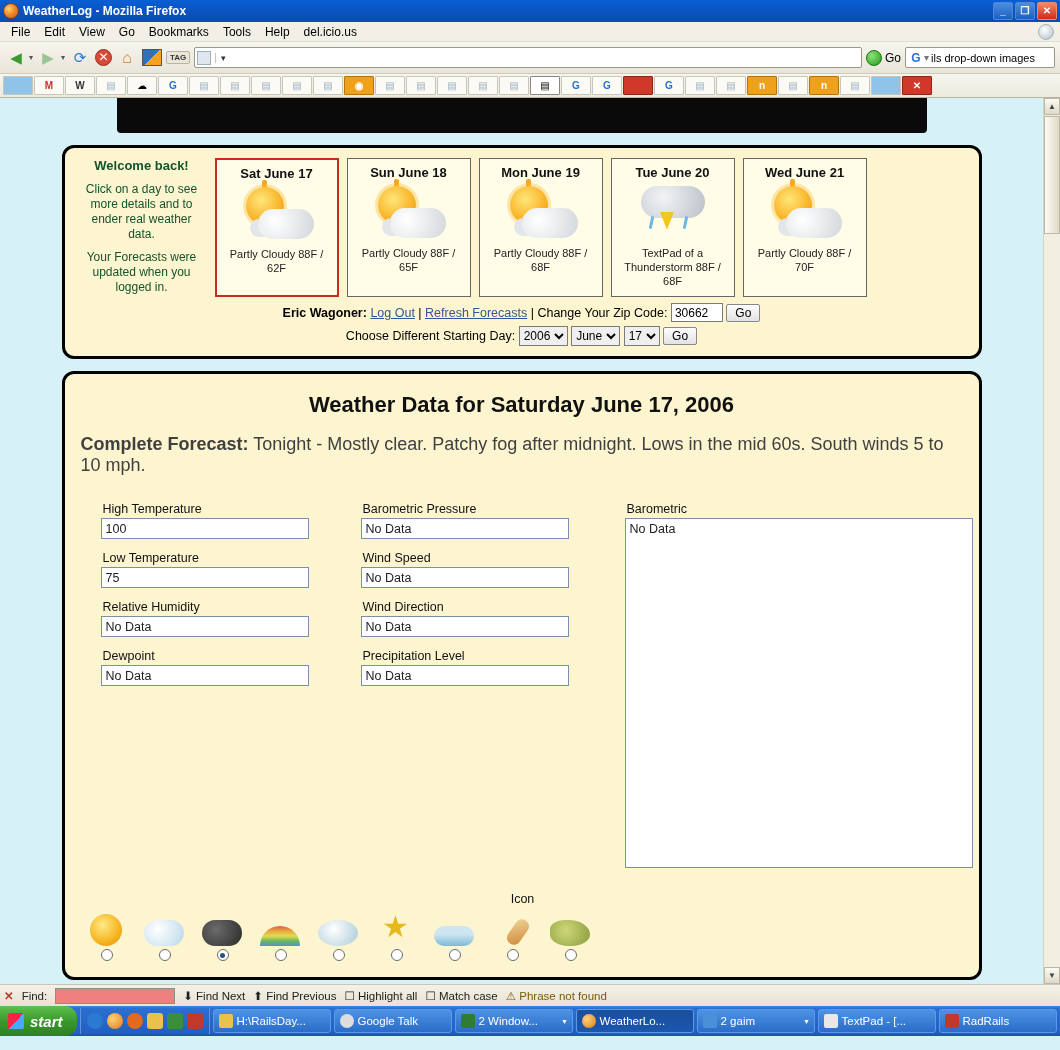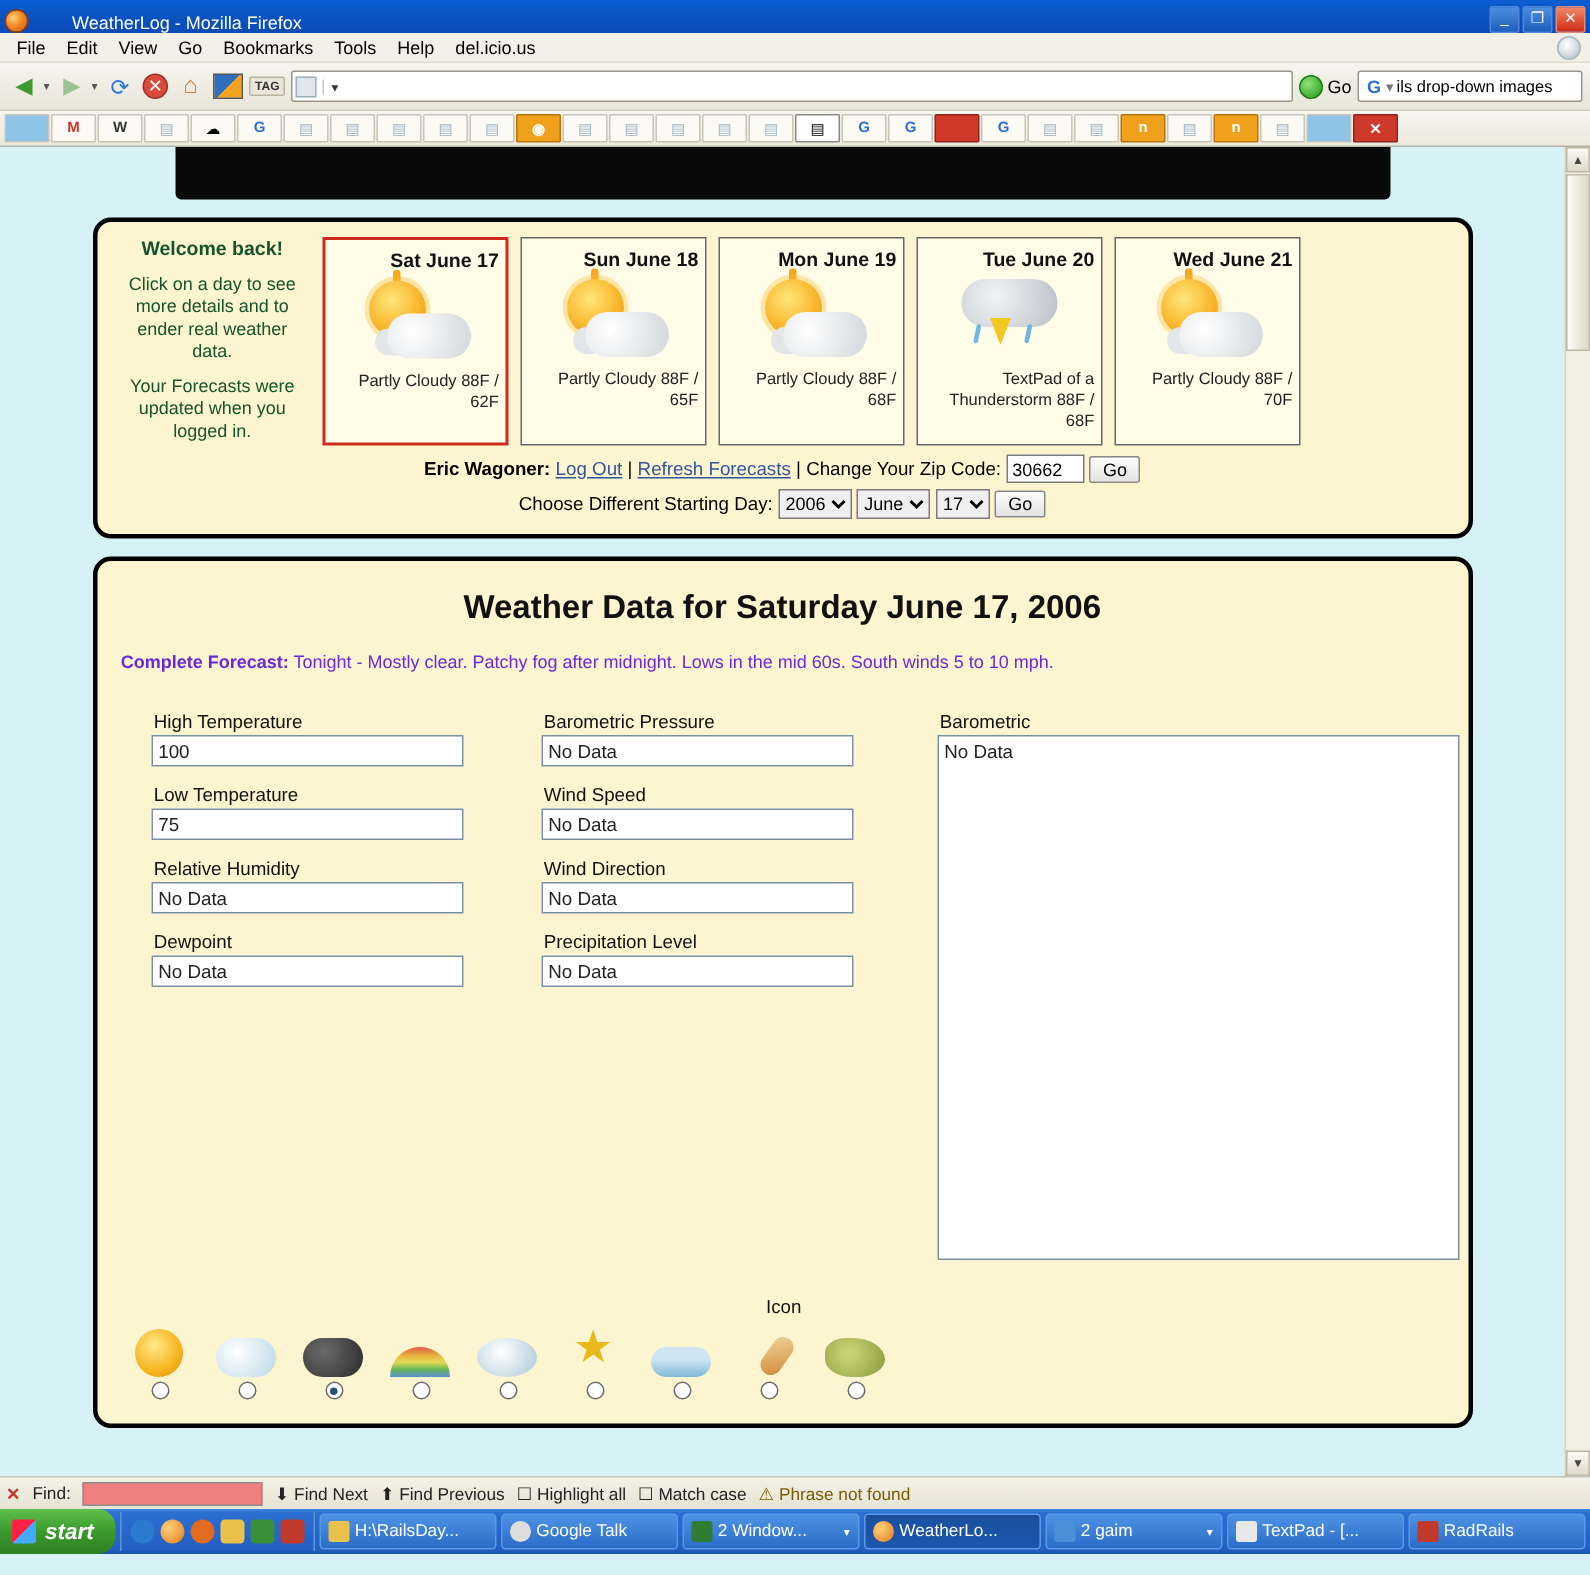--- a/index.html
+++ b/index.html
@@ -9,24 +9,23 @@
     overflow: hidden;
     font-family: "Liberation Sans", sans-serif;
     font-size: 12px;
   }
   body { background: #d6f2f7; }
 
   
   .titlebar {
     height: 22px;
     background: linear-gradient(to bottom, #0a5fd4 0%, #0a55c4 40%, #0c4ab5 100%);
-    display: flex; align-items: flex-end;
-    color: #fff; font-weight: normal; font-size: 12px;
+    display: flex; align-items: center;
+    color: #fff; font-weight: bold; font-size: 12px;
     padding-left: 3px;
-    gap: 25px;
   }
   .titlebar .ff-icon {
     width: 16px; height: 16px; margin-right: 4px;
     border-radius: 50%;
     background: radial-gradient(circle at 35% 35%, #ffd17a 0%, #f08a25 45%, #d0521a 100%);
     border: 1px solid #8a3b10;
   }
   .titlebar .title { flex: 1; }
   .winbtns { display: flex; gap: 2px; padding-right: 3px; }
   .winbtn {
@@ -136,21 +135,21 @@
   
   .fc-wrap { display: flex; padding: 10px 12px 0 12px; gap: 8px; }
   .welcome {
     width: 130px; text-align: center; font-size: 12px; color: #14532d;
     line-height: 15px;
   }
   .welcome b { font-size: 13px; }
   .welcome p { margin: 8px 0 0 0; }
   .day {
     width: 124px; border: 1px solid #666; background: #fffde8;
-    text-align: right; padding: 6px 4px 8px 4px;
+    text-align: center; padding: 6px 4px 8px 4px;
     font-size: 11px; color: #222;
   }
   .day.selected { border: 2px solid #cc2a1e; }
   .day .dname { font-weight: bold; font-size: 13px; margin-bottom: 4px; color:#111;}
   .day .desc { margin-top: 6px; line-height: 14px; }
   .icon-sun-cloud { width: 74px; height: 56px; margin: 2px auto; position: relative; }
   .icon-sun-cloud .sun {
     position:absolute; left: 6px; top: 2px; width: 38px; height: 38px; border-radius:50%;
     background: radial-gradient(circle at 40% 35%, #ffe67a 0%, #f9b72d 55%, #e98a13 100%);
     box-shadow: 0 0 0 3px rgba(249,183,45,.35);
@@ -182,21 +181,21 @@
   .fc-controls { text-align: center; padding: 6px 0 10px 0; font-size: 12.5px; color:#000;}
   .fc-controls a { color: #33559c; }
   .fc-controls .row2 { margin-top: 4px; }
   .tinput { height:19px; border:1px solid #7b7b7b; font-size:12px; padding:1px 3px; width:52px;}
   .tbtn { font-size:12px; padding:1px 8px; border:1px solid #888; background:linear-gradient(to bottom,#fdfdfd,#e2e2e2); border-radius:2px;}
   select.tsel { font-size:12px; height:20px; border:1px solid #7b7b7b; }
 
   
   .dp { padding: 10px 16px 16px 16px; }
   .dp h1 { text-align:center; font-size: 22px; margin: 8px 0 16px 0; color:#111; }
-  .cforecast { font-size: 12px; margin: 0 0 26px 0; color:#6d28d9; }
+  .cforecast { font-size: 18px; margin: 0 0 26px 0; color:#404040; }
   .cforecast b { font-weight: bold; }
   .formgrid { display: flex; gap: 0px; }
   .col { width: 260px; padding-left: 20px; }
   .col.desc { width: 360px; padding-left: 24px; }
   .flabel { font-size: 12.5px; color:#111; margin: 0 0 2px 2px; }
   .finput {
     width: 208px; height: 21px; border:1px solid #7a8fa8; background:#fff;
     font-size: 12.5px; padding: 1px 4px; color:#222; margin-bottom: 12px;
   }
   .descarea {

